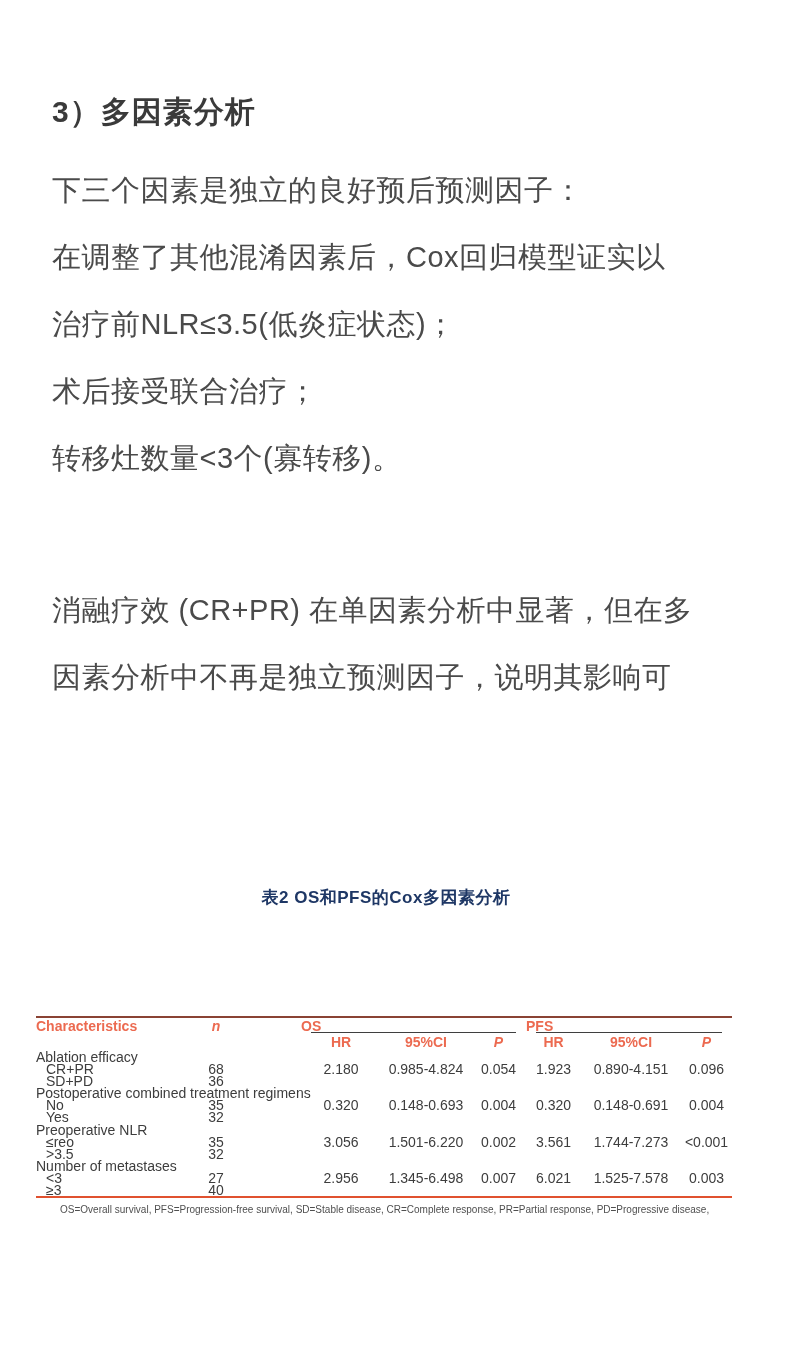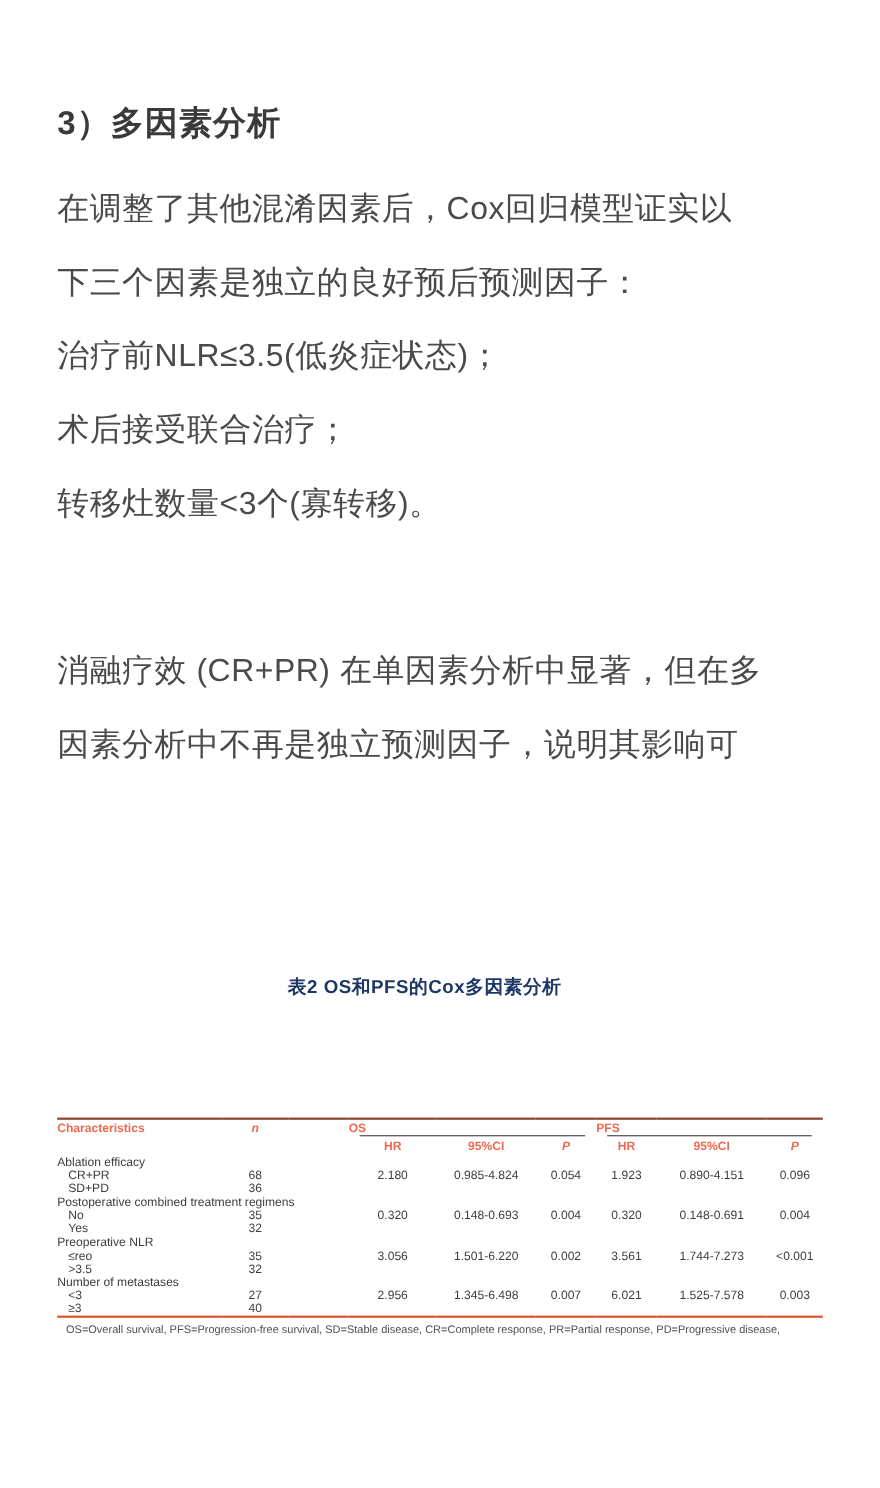--- a/index.html
+++ b/index.html
@@ -13,23 +13,23 @@
   }
   .bodytext { position:absolute; left:52px; font-size:29px; color:#4a4a4a; }
   .bodytext .line { height:67px; line-height:67px; white-space:nowrap; letter-spacing:0.5px; }
   .para1 { top:157px; }
   .para2 { top:577px; }
   .table-title {
     position:absolute; left:0; top:886px; width:772px; text-align:center;
     font-size:17px; font-weight:bold; color:#1e3765; letter-spacing:0.5px;
   }
   table.cox {
-    position:absolute; left:52px; top:1016px; width:696px;
+    position:absolute; left:36px; top:1016px; width:696px;
     border-collapse:collapse; table-layout:fixed;
-    font-size:11px; color:#3d3d3d;
+    font-size:14px; color:#3d3d3d;
     border-top:2px solid #8a4334; border-bottom:2px solid #e0512f;
   }
   table.cox th { font-weight:bold; color:#ec6a50; padding:0; }
   tr.hrow th { height:16px; line-height:16px; vertical-align:top; }
   th.col-char { text-align:left; }
   th.spanner { position:relative; text-align:left; }
   th.spanner::after {
     content:""; position:absolute; left:10px; right:10px; bottom:1px;
     border-bottom:1.5px solid #3f3f3f;
   }
@@ -47,22 +47,22 @@
   }
 </style>
 </head>
 <body>
 
 <div class="page">
 
   <div class="heading">3）多因素分析</div>
 
   <div class="bodytext para1">
+    <div class="line">下三个因素是独立的良好预后预测因子：</div>
     <div class="line">在调整了其他混淆因素后，Cox回归模型证实以</div>
-    <div class="line">下三个因素是独立的良好预后预测因子：</div>
     <div class="line">治疗前NLR≤3.5(低炎症状态)；</div>
     <div class="line">术后接受联合治疗；</div>
     <div class="line">转移灶数量&lt;3个(寡转移)。</div>
   </div>
 
   <div class="bodytext para2">
     <div class="line">消融疗效 (CR+PR) 在单因素分析中显著，但在多</div>
     <div class="line">因素分析中不再是独立预测因子，说明其影响可</div>
   </div>
 

